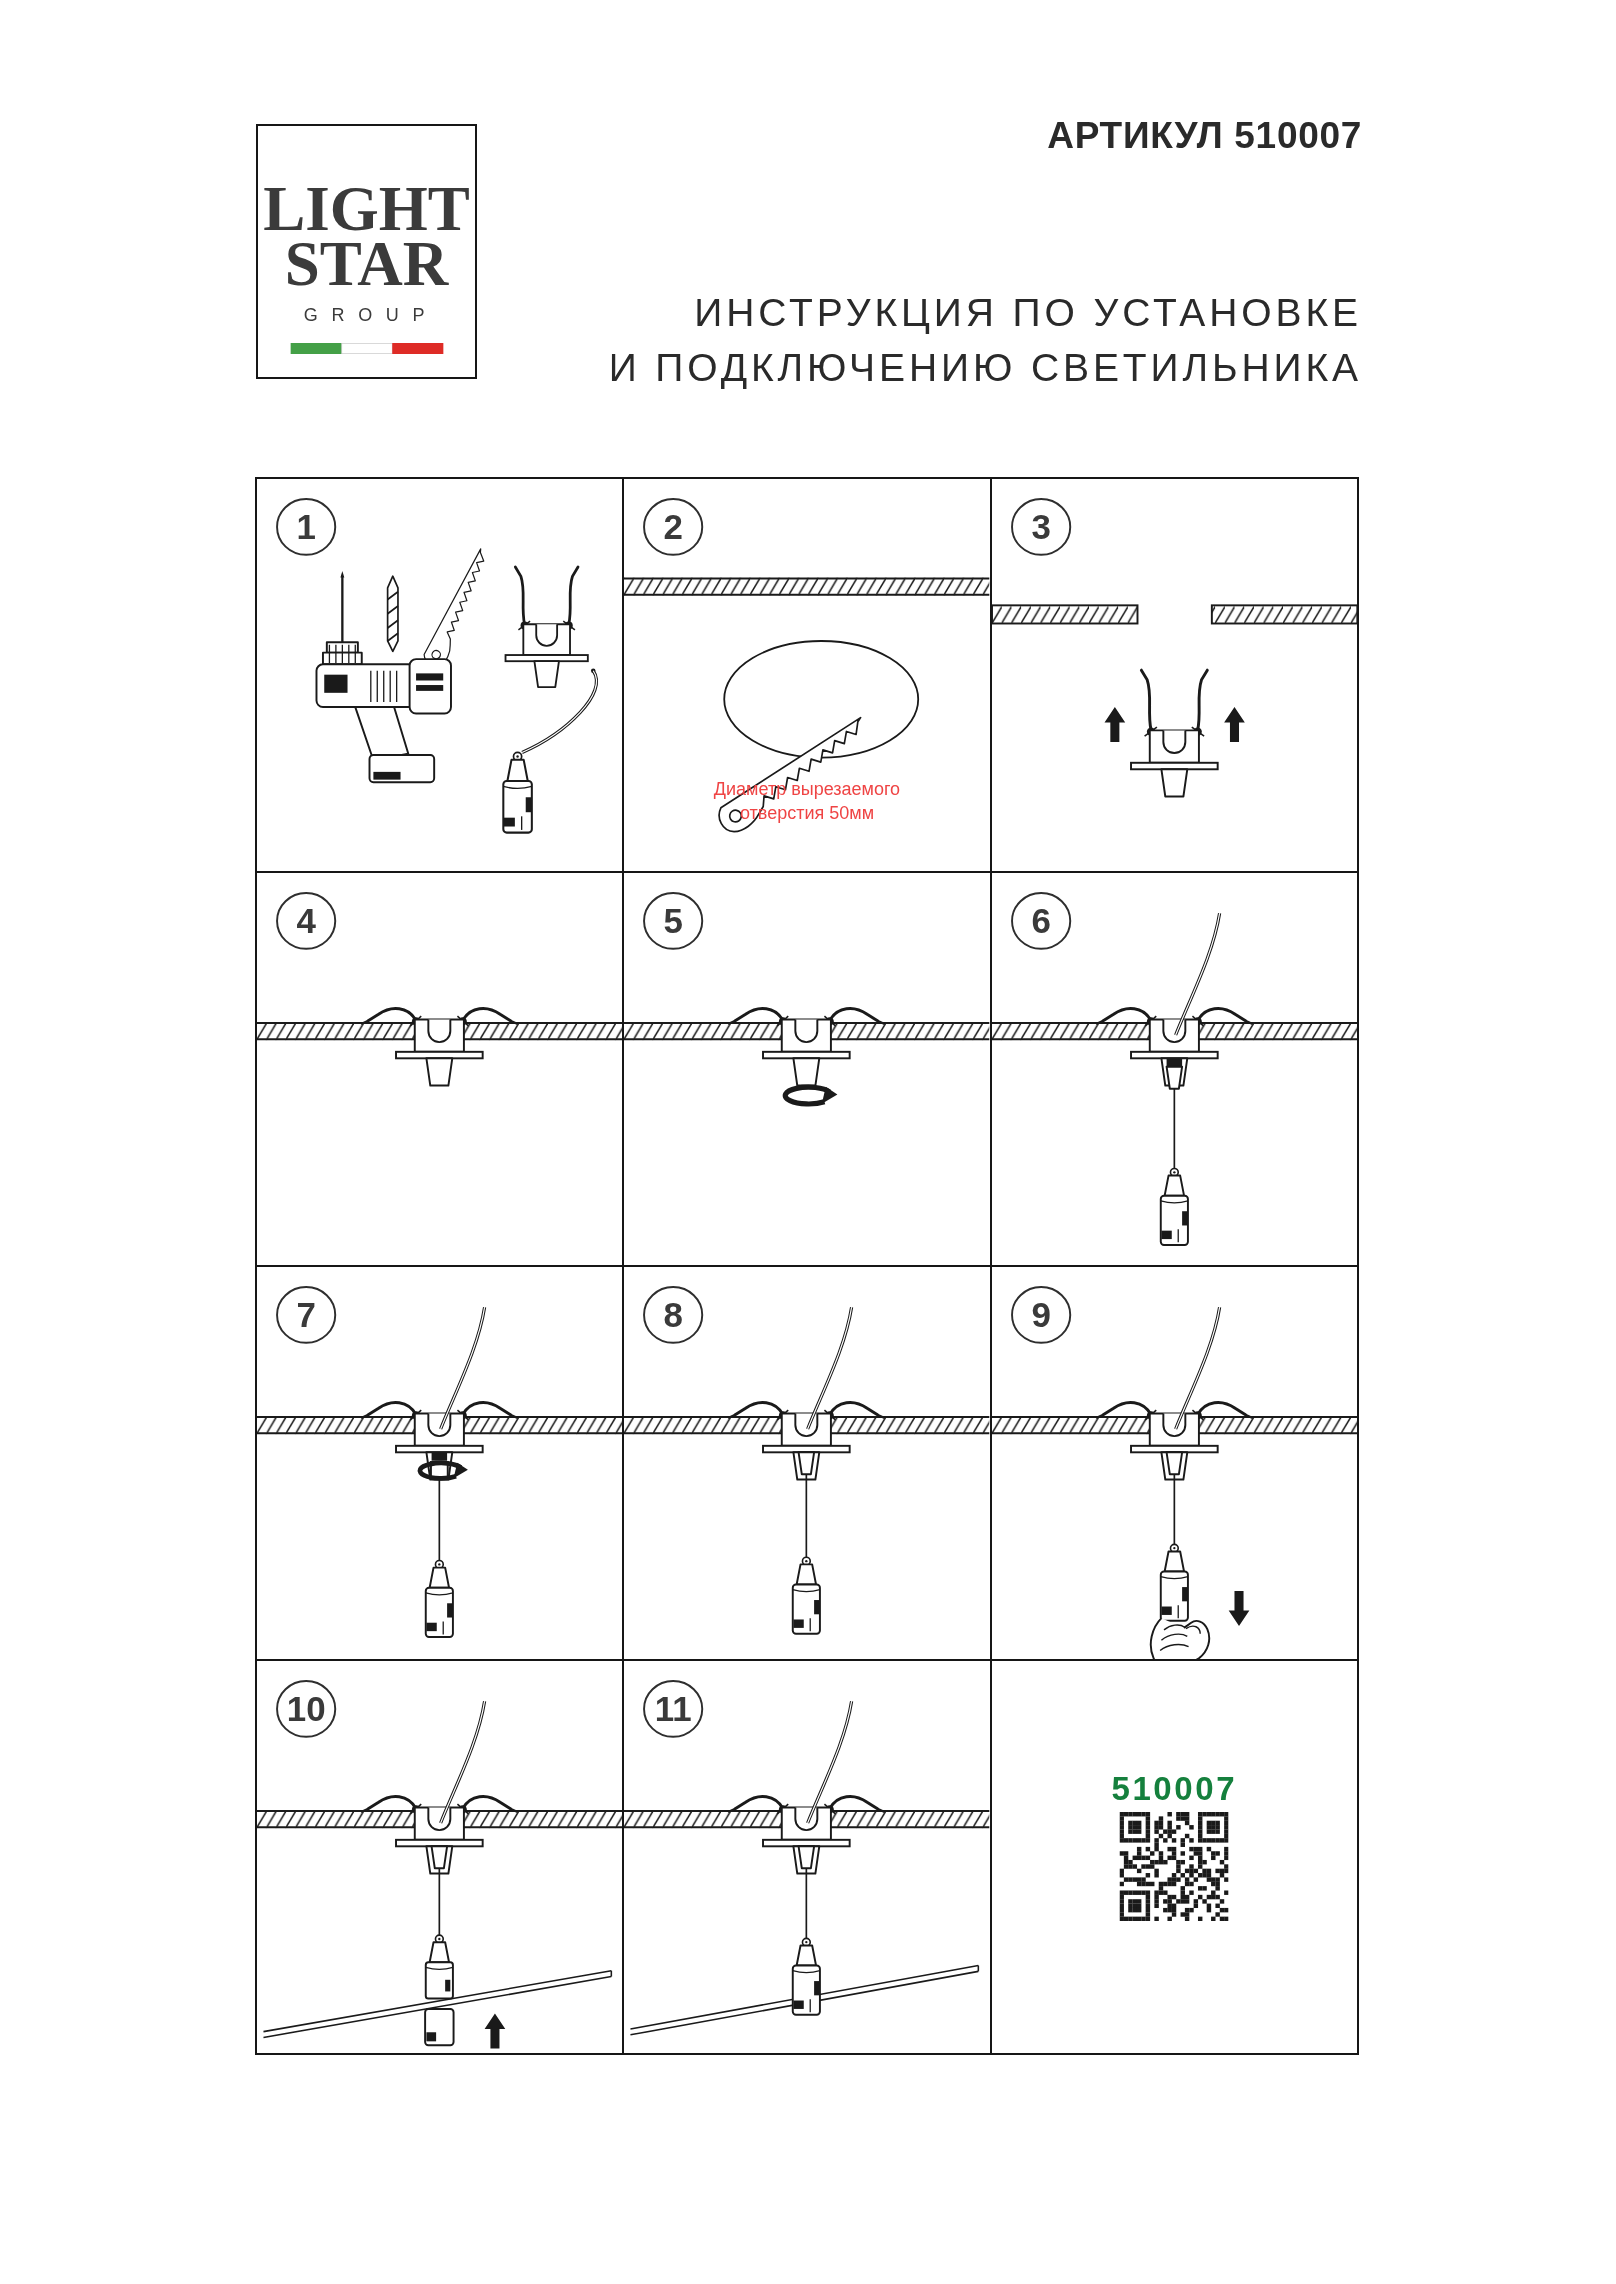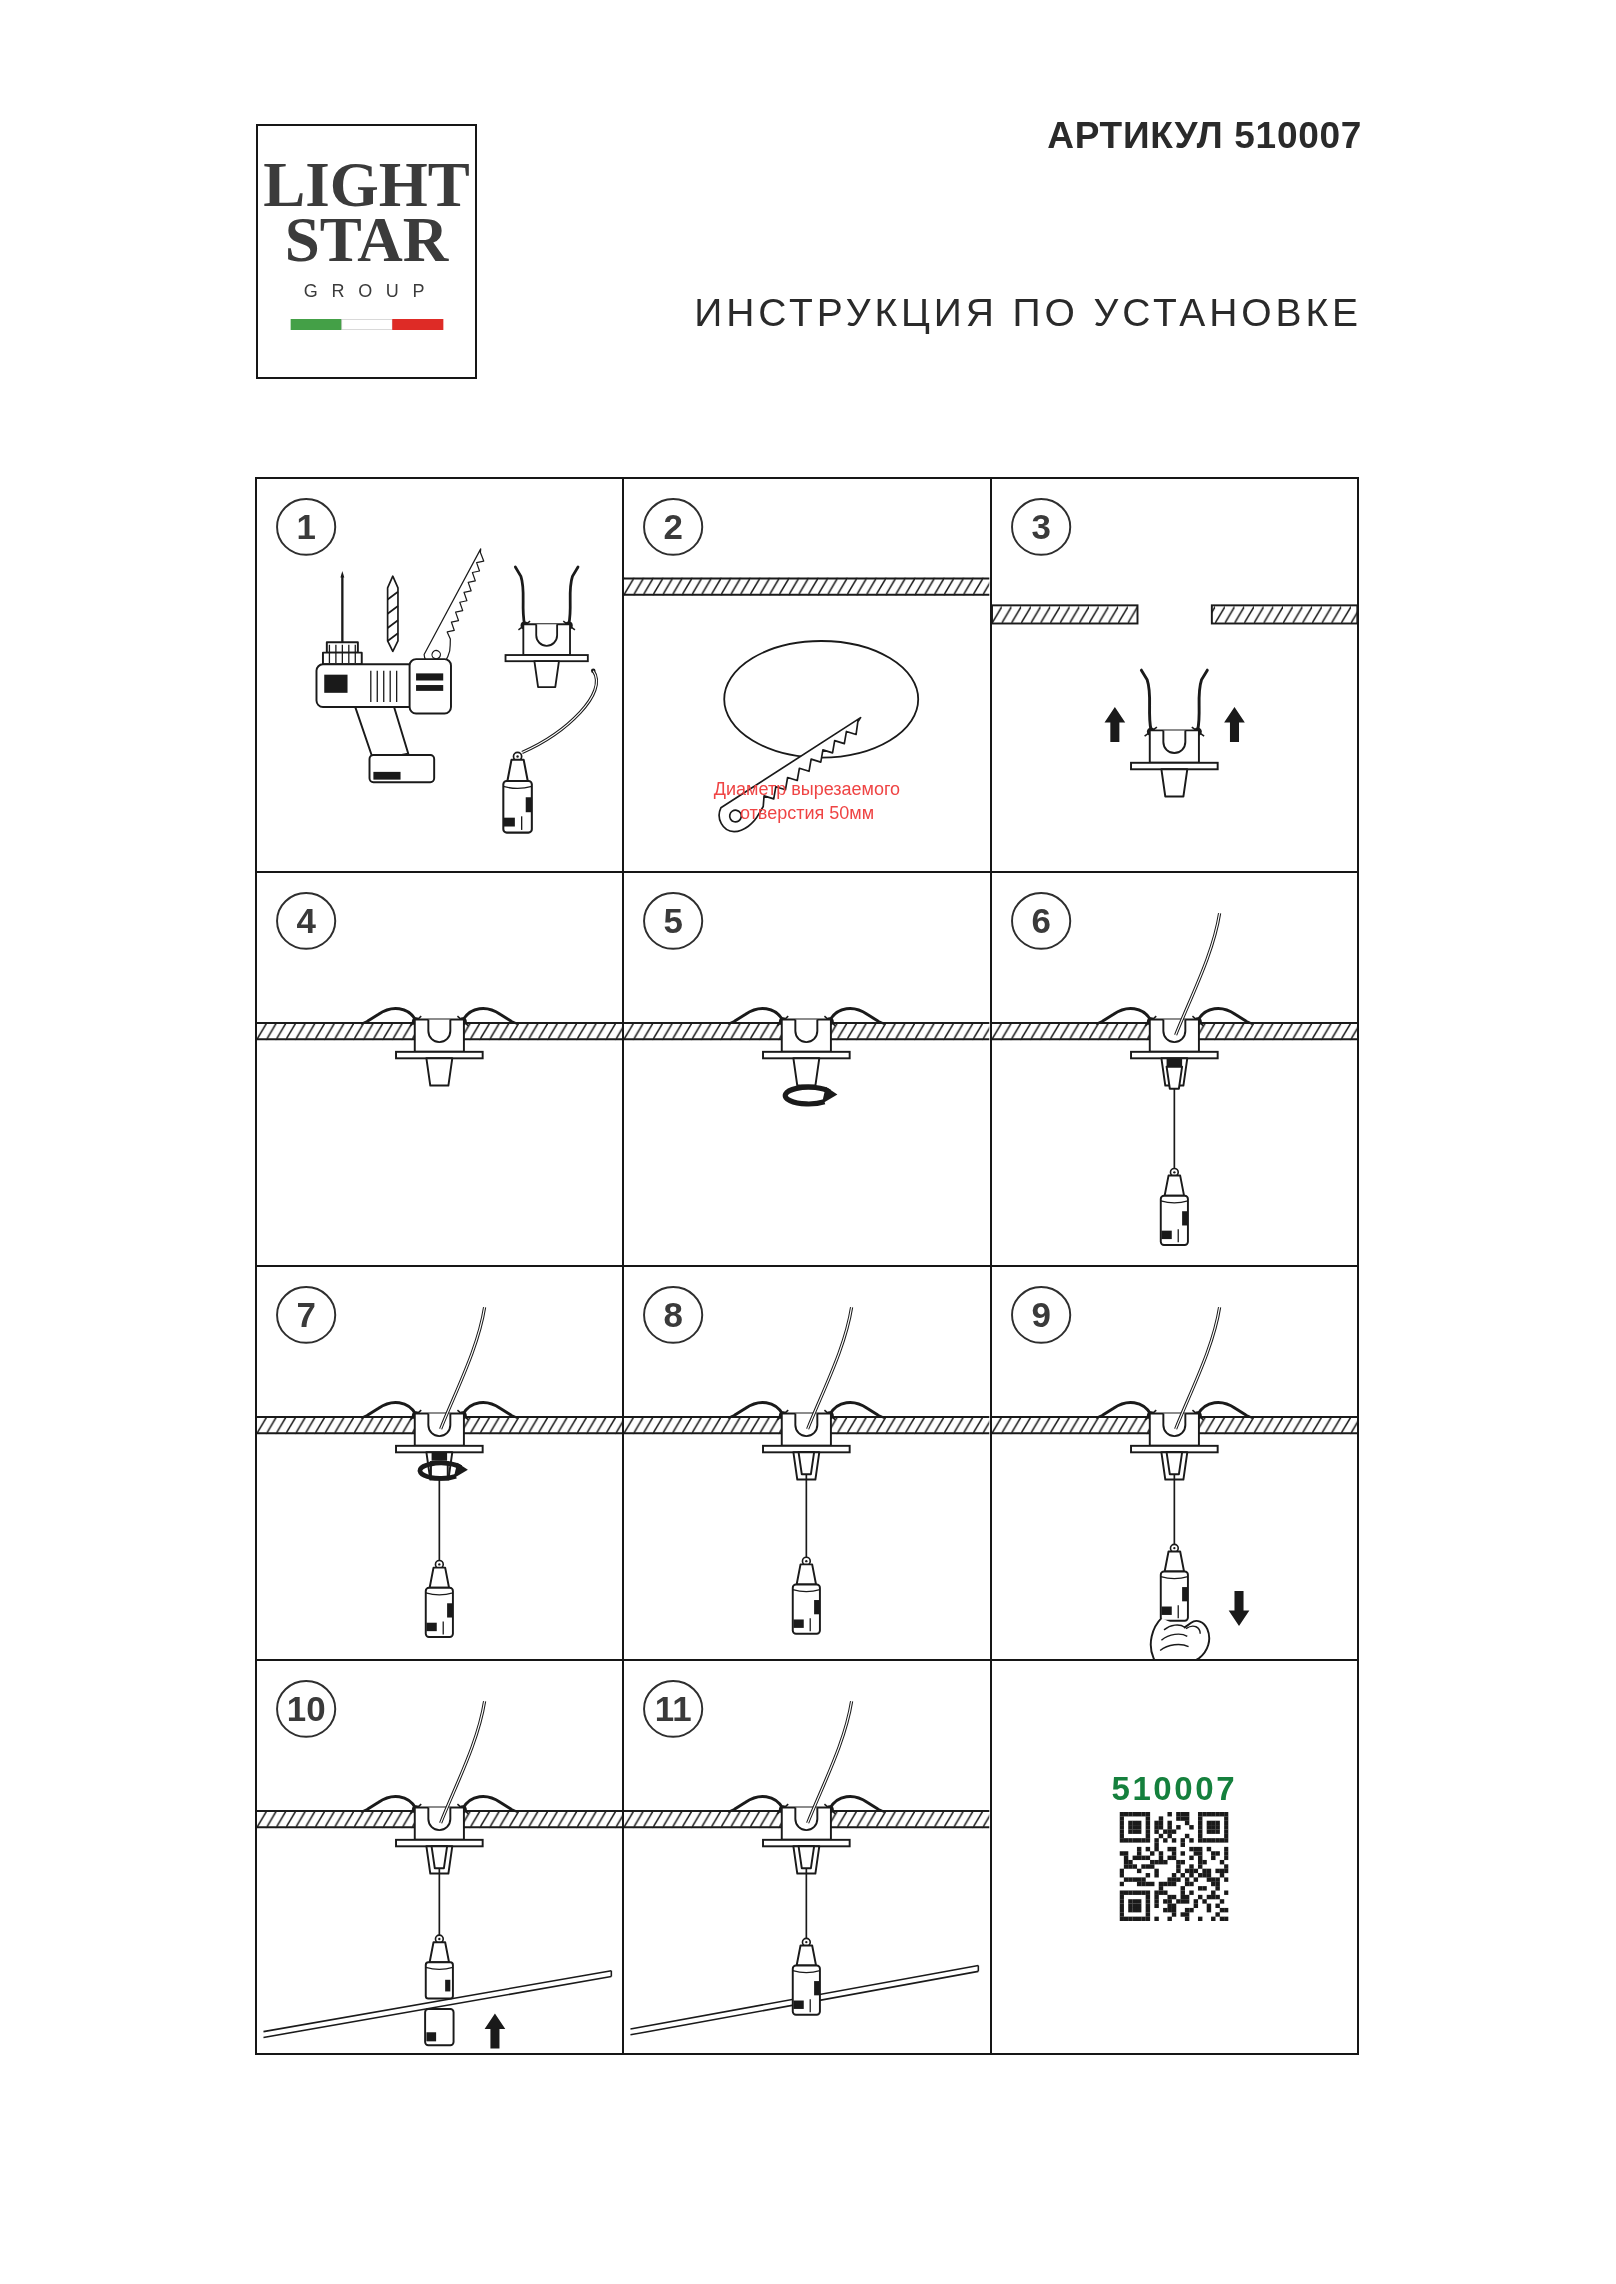--- a/index.html
+++ b/index.html
@@ -4,21 +4,21 @@
 <style>
   html,body{margin:0;padding:0;background:#888;}
   .page{position:relative;width:1616px;height:2284px;background:#fff;
         font-family:"Liberation Sans",sans-serif;color:#222;overflow:hidden;}
 
   
   .logo-box{position:absolute;left:256px;top:124px;width:221px;height:255px;
             border:2px solid #161616;box-sizing:border-box;text-align:center;}
   .logo-word{font-family:"Liberation Serif",serif;font-weight:bold;color:#3b3b3b;
              font-size:63px;line-height:.88;letter-spacing:0;}
-  .logo-word.first{margin-top:32px;}
+  .logo-word.first{margin-top:56px;}
   .logo-group{margin-top:11.7px;font-size:18px;color:#3b3b3b;letter-spacing:13.7px;text-indent:9px;}
   .logo-flag{margin-top:17px;}
 
   
   .title-right{position:absolute;top:115px;left:781px;right:254px;text-align:right;
                font-weight:bold;color:#2a2a2a;}
   .title-series{font-size:43px;margin:0 0 19.5px 0;letter-spacing:0.7px;}
   .title-article{font-size:37px;margin:0;letter-spacing:0.7px;}
   .instruction{position:absolute;top:285px;left:534px;right:254px;text-align:right;
                font-weight:normal;color:#2a2a2a;font-size:39px;line-height:1.42;letter-spacing:3.9px;}
@@ -139,20 +139,21 @@
       <rect x="79" y="0.5" width="78" height="16" stroke="#c4c4c4" stroke-width="1" fill="#ffffff"></rect>
       <rect x="157" y="0" width="79" height="17" fill="#de2b26"></rect>
     </svg>
   </div>
 
   <div class="title-right">
     <div class="title-article">АРТИКУЛ 510007</div>
   </div>
   <div class="instruction">
     <div>ИНСТРУКЦИЯ ПО УСТАНОВКЕ</div>
+    <div>И ПОДКЛЮЧЕНИЮ СВЕТИЛЬНИКА</div>
   </div>
 
   <div class="grid">
 
     <div class="cell">
       <svg class="diagram" viewBox="0 0 565 605" preserveAspectRatio="none">
         <g>
           <ellipse cx="76" cy="74" rx="45" ry="43" fill="#fff" stroke="#2e2e2e" stroke-width="3"></ellipse>
           <text class="badge-num" x="76" y="93" text-anchor="middle">1</text>
         </g>

